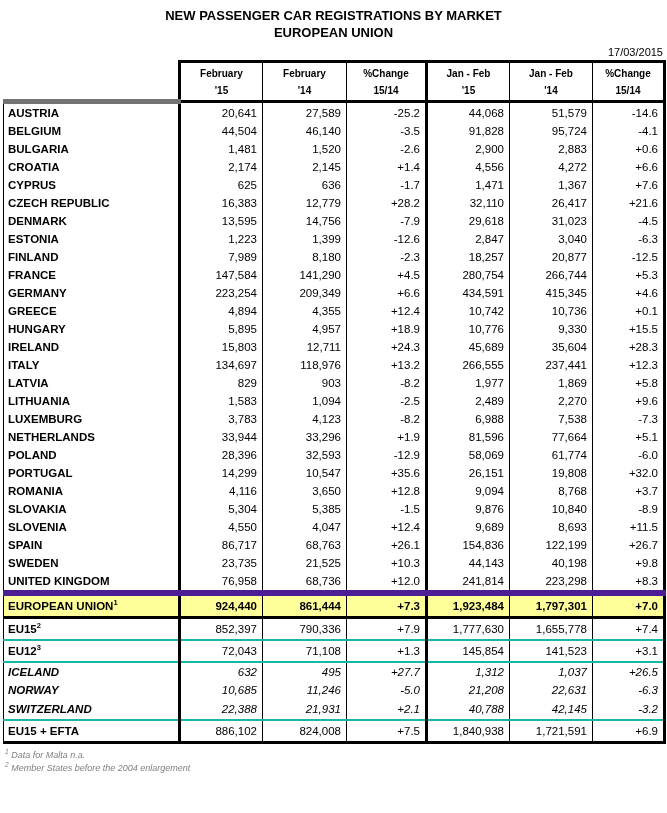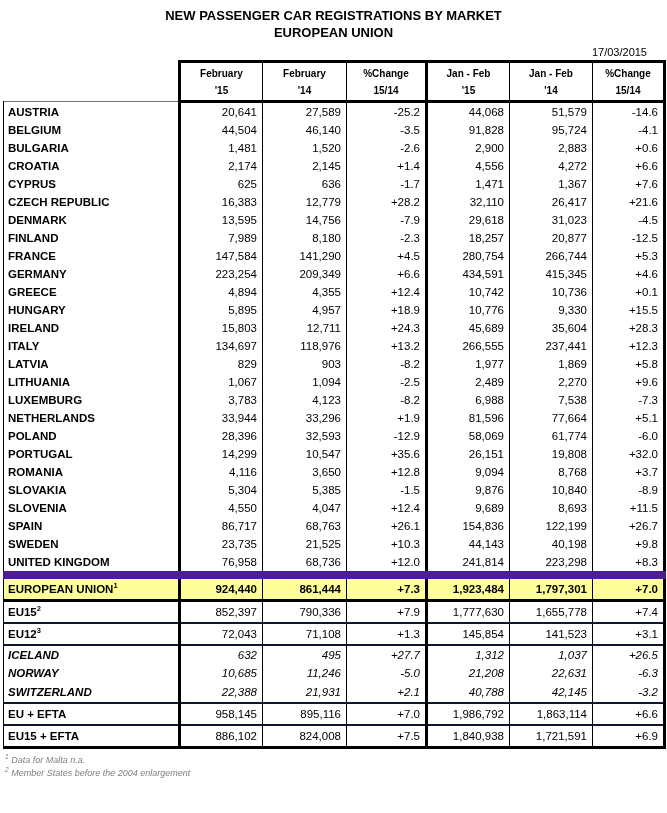--- a/index.html
+++ b/index.html
@@ -10,21 +10,21 @@
     overflow:hidden;
   }
   .page { position:relative; width:667px; height:662px; }
 
   .title-line {
     text-align:center; font-weight:bold; font-size:13px; line-height:17px;
   }
   .title-line.first { padding-top:7px; }
   .report-date {
     text-align:right; font-size:11px; line-height:13px;
-    padding-right:20px; margin-top:5px; margin-bottom:1px;
+    padding-right:4px; margin-top:5px; margin-bottom:1px;
   }
 
   table.reg {
     border-collapse:collapse; table-layout:fixed;
     margin-left:3px;
   }
   table.reg td { padding:0; white-space:nowrap; overflow:hidden; }
 
   
   col.w-name { width:176px; }
@@ -47,36 +47,36 @@
   thead td.h.c3 { border-right:3px solid #000; }
   thead td.h.c6 { border-right:3px solid #000; }
   thead td.corner { border:none; background:transparent; }
 
   
   tbody td { font-size:11.5px; height:18px; vertical-align:middle; }
   tbody td.c-name {
     font-weight:bold; text-align:left; padding-left:4px;
     border-left:1px solid #000;
   }
-  tbody tr.first td.c-name { border-top:1px solid #737373; }
+  tbody tr.first td.c-name { border-top:5px solid #737373; }
   tbody td.v { text-align:right; padding-right:5px; }
   tbody td.c1 { border-left:3px solid #000; }
   tbody td.c2 { border-left:1px solid #000;margin-top:28px; }
   tbody td.c3 { border-left:1px solid #000; }
   tbody td.c4 { border-left:3px solid #000; }
   tbody td.c5 { border-left:1px solid #000; }
   tbody td.c6 { border-left:1px solid #000; border-right:3px solid #000;margin-top:23px; }
 
   
   tbody tr.eu td {
     background:#FFFF99;
-    border-top:8px solid #4c1d95; border-bottom:3px solid #000;
+    border-top:6px solid #4c1d95; border-bottom:3px solid #000;
     font-weight:bold; height:20px;
   }
-  tbody tr.sub td { border-bottom:2px solid #0f172a; height:20px; }
+  tbody tr.sub td { border-bottom:2px solid #14b8a6; height:20px; }
   tbody tr.italic td { font-style:italic; }
   tbody tr.bottom td { border-bottom:3px solid #000; }
 
   sup { font-size:7.5px; line-height:0; }
 
   
   .footnotes { margin-left:5px; margin-top:5px; }
   .footnote {
     color:#808080; font-style:italic; font-size:9px; line-height:12px;
     margin-bottom:1px;
@@ -189,20 +189,29 @@
         <tr class="country">
           <td class="c-name"><span>DENMARK</span></td>
           <td class="v c1">13,595</td>
           <td class="v c2">14,756</td>
           <td class="v c3">-7.9</td>
           <td class="v c4">29,618</td>
           <td class="v c5">31,023</td>
           <td class="v c6">-4.5</td>
         </tr>
         <tr class="country">
+          <td class="c-name"><span>ESTONIA</span></td>
+          <td class="v c1">1,223</td>
+          <td class="v c2">1,399</td>
+          <td class="v c3">-12.6</td>
+          <td class="v c4">2,847</td>
+          <td class="v c5">3,040</td>
+          <td class="v c6">-6.3</td>
+        </tr>
+        <tr class="country">
           <td class="c-name"><span>FINLAND</span></td>
           <td class="v c1">7,989</td>
           <td class="v c2">8,180</td>
           <td class="v c3">-2.3</td>
           <td class="v c4">18,257</td>
           <td class="v c5">20,877</td>
           <td class="v c6">-12.5</td>
         </tr>
         <tr class="country">
           <td class="c-name"><span>FRANCE</span></td>
@@ -262,21 +271,21 @@
           <td class="c-name"><span>LATVIA</span></td>
           <td class="v c1">829</td>
           <td class="v c2">903</td>
           <td class="v c3">-8.2</td>
           <td class="v c4">1,977</td>
           <td class="v c5">1,869</td>
           <td class="v c6">+5.8</td>
         </tr>
         <tr class="country">
           <td class="c-name"><span>LITHUANIA</span></td>
-          <td class="v c1">1,067</td>
+          <td class="v c1">1,583</td>
           <td class="v c2">1,094</td>
           <td class="v c3">-2.5</td>
           <td class="v c4">2,489</td>
           <td class="v c5">2,270</td>
           <td class="v c6">+9.6</td>
         </tr>
         <tr class="country">
           <td class="c-name"><span>LUXEMBURG</span></td>
           <td class="v c1">3,783</td>
           <td class="v c2">4,123</td>
@@ -413,29 +422,20 @@
         </tr>
         <tr class="italic sub">
           <td class="c-name"><span>SWITZERLAND</span></td>
           <td class="v c1">22,388</td>
           <td class="v c2">21,931</td>
           <td class="v c3">+2.1</td>
           <td class="v c4">40,788</td>
           <td class="v c5">42,145</td>
           <td class="v c6">-3.2</td>
         </tr>
-        <tr class="sub">
-          <td class="c-name"><span>EU + EFTA</span></td>
-          <td class="v c1">958,145</td>
-          <td class="v c2">895,116</td>
-          <td class="v c3">+7.0</td>
-          <td class="v c4">1,986,792</td>
-          <td class="v c5">1,863,114</td>
-          <td class="v c6">+6.6</td>
-        </tr>
         <tr class="sub bottom">
           <td class="c-name"><span>EU15 + EFTA</span></td>
           <td class="v c1">886,102</td>
           <td class="v c2">824,008</td>
           <td class="v c3">+7.5</td>
           <td class="v c4">1,840,938</td>
           <td class="v c5">1,721,591</td>
           <td class="v c6">+6.9</td>
         </tr>
       </tbody>

